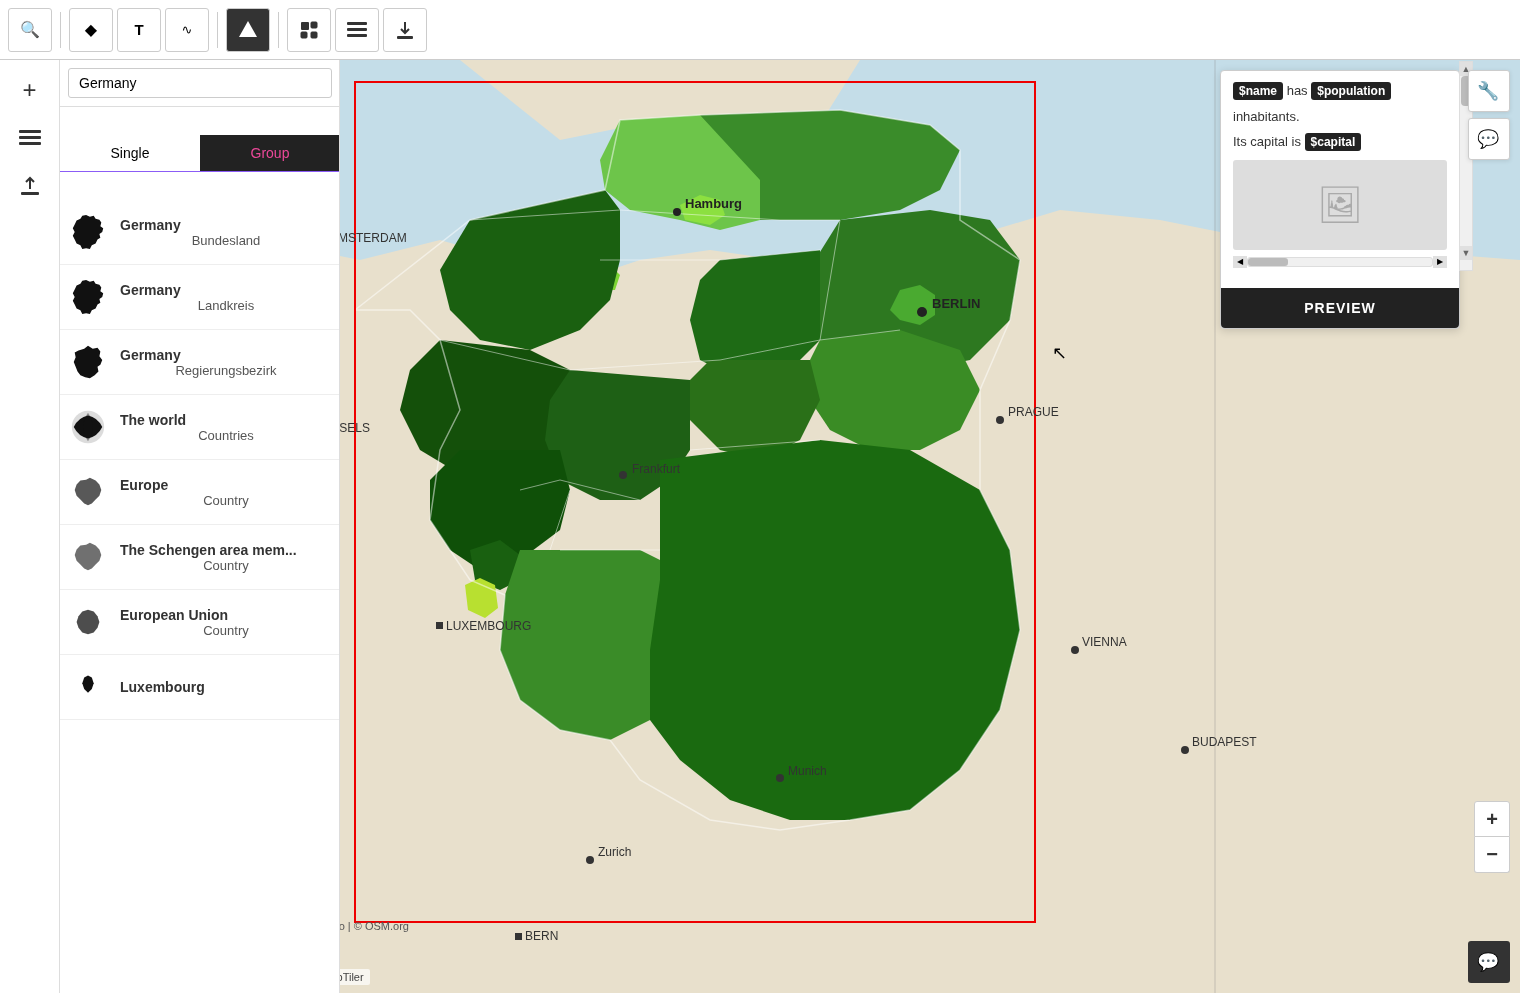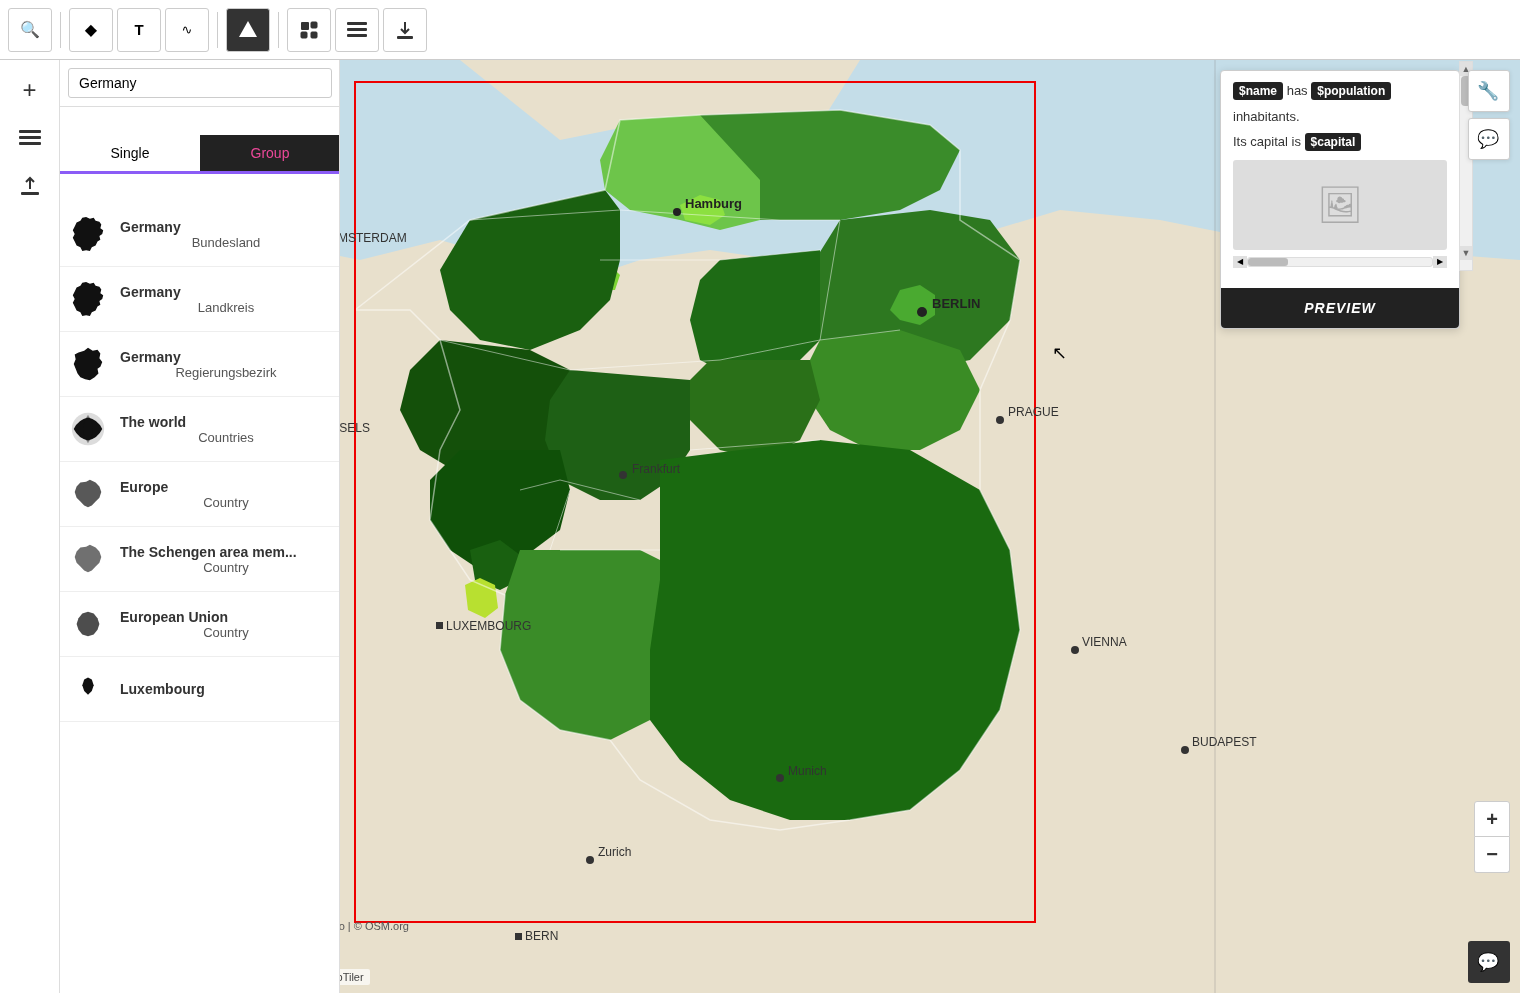--- a/index.html
+++ b/index.html
@@ -77,21 +77,21 @@
       border-bottom: 1px solid #ddd;
     }
     #search-input {
       width: 100%; padding: 6px 10px;
       border: 1px solid #ccc; border-radius: 3px;
       font-size: 14px;
     }
 
     #tab-bar {
       display: flex;
-      border-bottom: 3px solid #8b5cf6;
+      border-bottom: 1px solid #8b5cf6;
     }
     .tab-btn {
       flex: 1; padding: 10px 0;
       text-align: center; font-size: 14px;
       cursor: pointer; background: #fff;
       border: none;
     }
     .tab-btn.active { background: #222; color: #ec4899; }
 
     #layer-list {
@@ -190,21 +190,20 @@
       padding: 12px 0;
       background: #222;
       color: #fff;
       text-align: center;
       font-size: 14px;
       font-weight: bold;
       letter-spacing: 1px;
       cursor: pointer;
       border: none;
       border-radius: 0 0 4px 4px;
-      font-style: italic;
     }
 
     
     #right-actions {
       position: absolute;
       top: 10px; right: 10px;
       display: flex; flex-direction: column; gap: 6px;
       z-index: 300;
     }
     .right-action-btn {

